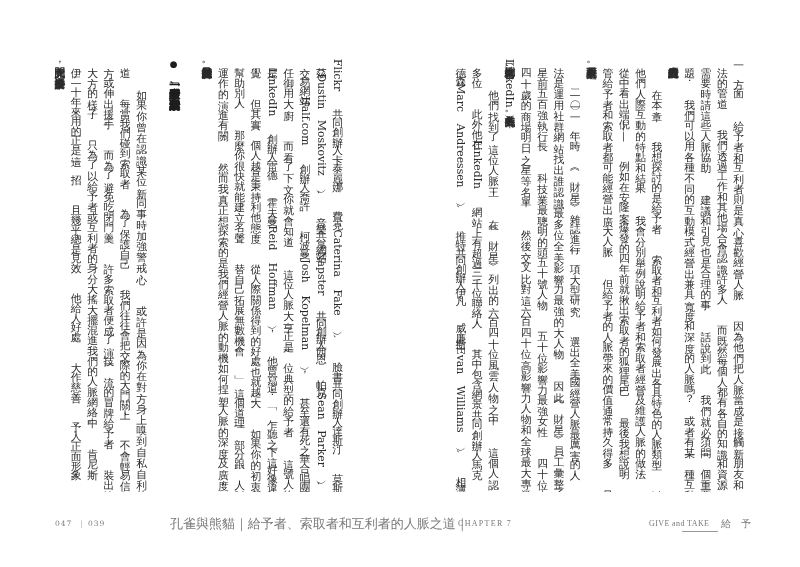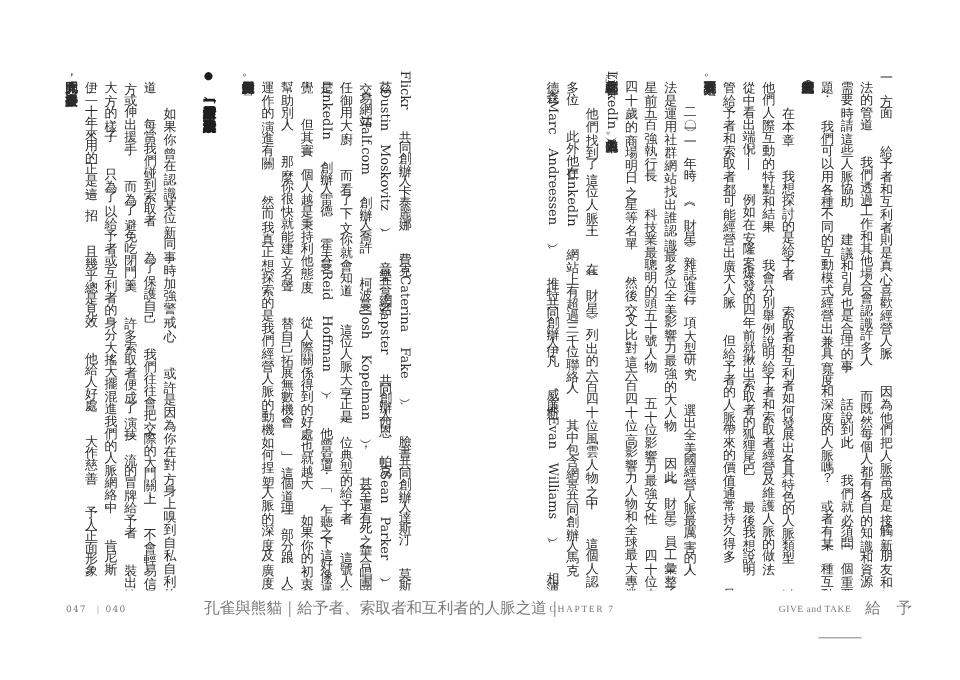--- a/index.html
+++ b/index.html
@@ -43,21 +43,21 @@
     font-family: "DejaVu Sans", "Liberation Sans", sans-serif;
     font-weight: bold;
     font-size: 11.2px;
     color: #1e1e1e;
     text-align: start; text-align-last: start;
   }
   .col.heading .bullet { margin-bottom: 6px; font-size: 9px; }
 
   .footer-item {
     position: absolute;
-    top: 503px;
+    top: 519px;
     font-size: 7.5px;
     line-height: 10px;
     color: #7a7a7a;
     white-space: nowrap;
   }
   .pnum { letter-spacing: 1px; font-family: "DejaVu Serif", serif; }
   .fsep { color: #9a9a9a; }
   .chapter { letter-spacing: 1.3px; font-family: "Liberation Serif", serif; font-size: 8px; }
   .book-en { font-family: "Liberation Serif", serif; font-size: 8px; letter-spacing: 0.4px; margin-left: 36px; }
   .rule {
@@ -89,21 +89,21 @@
       <div class="col indent">如果你曾在認識某位新同事時加強警戒心，或許是因為你在對方身上嗅到自私自利的味</div>
       <div class="col">道。每當我們碰到索取者，為了保護自己，我們往往會把交際的大門關上，不會輕易信任對</div>
       <div class="col">方或伸出援手。而為了避免吃閉門羹，許多索取者便成了演技一流的冒牌給予者，裝出慷慨</div>
       <div class="col">大方的樣子，只為了以給予者或互利者的身分大搖大擺混進我們的人脈網絡中。肯尼斯．雷</div>
       <div class="col">伊二十年來用的正是這一招，且幾乎總是見效，他給人好處、大作慈善，予人正面形象，因</div>
       <div class="col last">此人脈之門大開，令許多人樂於伸出援手。</div>
     </div>
 
     <div class="footer-item pnum" style="left:55px;">047</div>
     <div class="footer-item fsep" style="left:78px;">｜</div>
-    <div class="footer-item pnum" style="left:88px;">040</div>
+    <div class="footer-item pnum" style="left:88px;">039</div>
     <div class="footer-item" style="left:170px; font-size:13px;">孔雀與熊貓｜給予者、索取者和互利者的人脈之道｜</div>
   </div>
 
   <div class="page right">
     <div class="text-block">
       <div class="col">一方面，給予者和互利者則是真心喜歡經營人脈，因為他們把人脈當成是接觸新朋友和新想</div>
       <div class="col">法的管道。我們透過工作和其他場合會認識許多人，而既然每個人都有各自的知識和資源，</div>
       <div class="col">需要時請這些人脈協助、建議和引見也是合理的事。話說到此，我們就必須問一個重要問</div>
       <div class="col">題：我們可以用各種不同的互動模式經營出兼具寬度和深度的人脈嗎？或者有某一種互動模</div>
       <div class="col last">式能經營出最有力的人脈？</div>
@@ -118,16 +118,16 @@
       <div class="col">四十歲的商場明日之星等名單，然後交叉比對這六百四十位高影響力人物和全球最大專業社</div>
       <div class="col last">群網站「鄰客音」（LinkedIn）的九千多萬名會員。</div>
       <div class="col indent">他們找到了這位人脈王，在《財星》列出的六百四十位風雲人物之中，這個人認識最</div>
       <div class="col">多位，此外他在LinkedIn網站上有超過三千位聯絡人，其中包含網景共同創辦人馬克．安</div>
       <div class="col">德森（Marc Andreessen）、推特共同創辦人伊凡．威廉斯（Evan Williams）、相簿網站</div>
     </div>
 
     <div class="footer-item chapter" style="left:58px;">CHAPTER 7</div>
     <div class="footer-item book-en" style="left:213px;">GIVE and TAKE</div>
     <div class="rule" style="left:282px; width:36px;"></div>
-    <div class="footer-item" style="left:321px; font-size:13px;">給　予</div>
+    <div class="footer-item" style="left:321px; font-size:10px;">給　予</div>
   </div>
 
 </div>
 
 </body></html>

